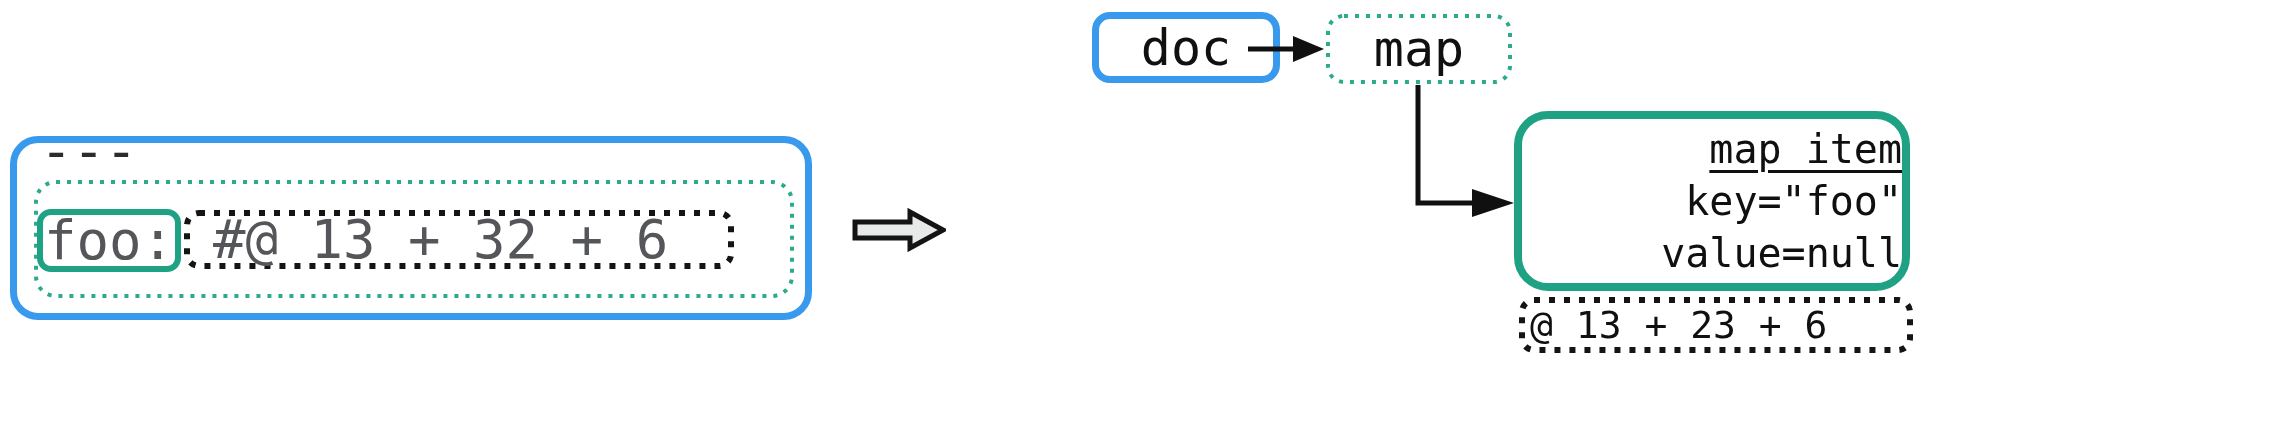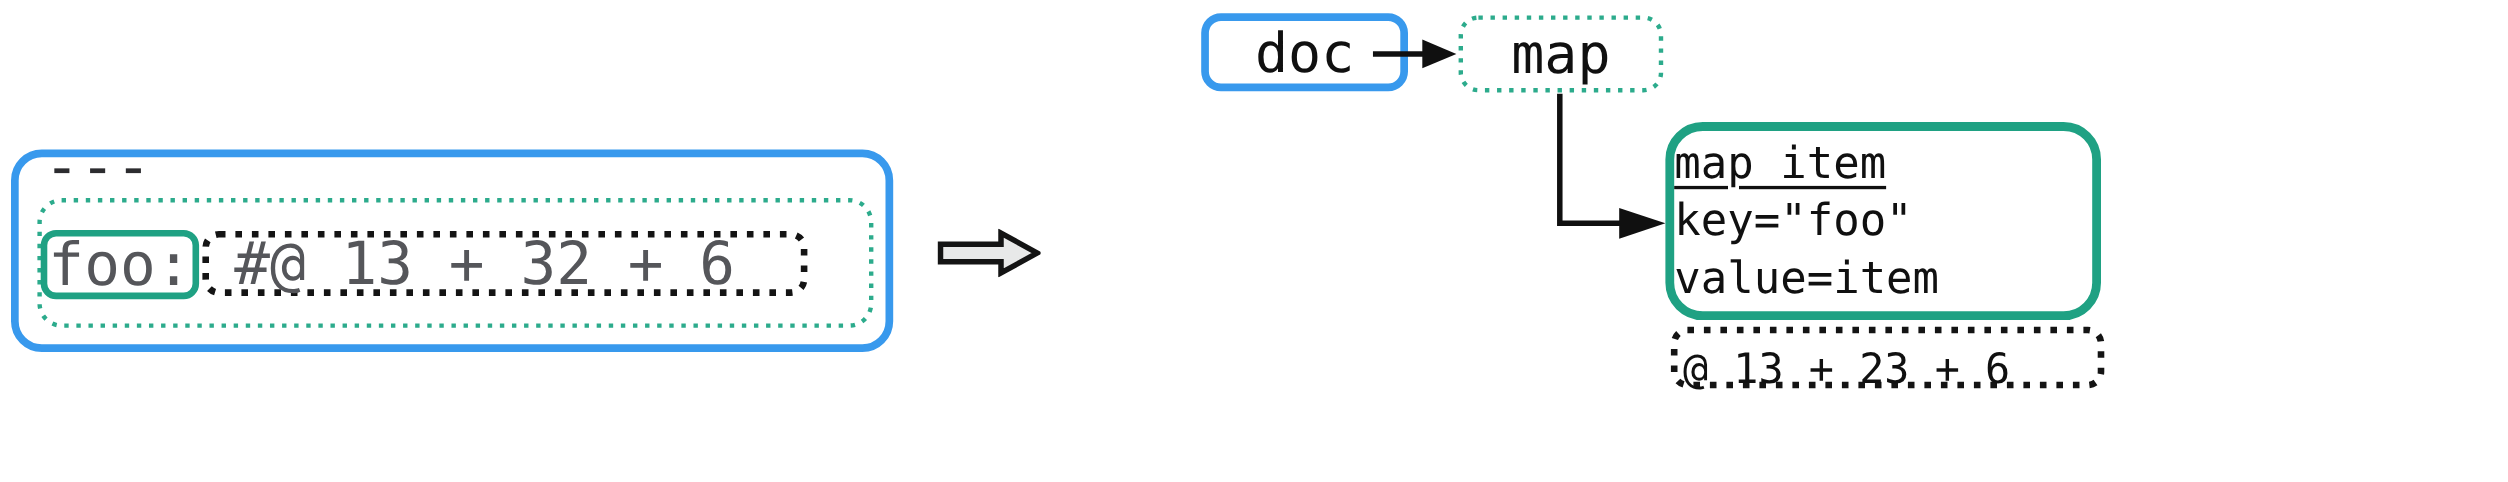--- a/index.html
+++ b/index.html
@@ -76,36 +76,36 @@
     width: 188px; height: 72px;
     display: flex; align-items: center; justify-content: center;
   }
   .elbow-arrow { left: 1414px; top: 85px; }
   .map-item-node {
     left: 1514px; top: 111px;
     width: 396px; height: 180px;
     border: 8px solid #1FA183;
     border-radius: 34px;
     display: flex; flex-direction: column;
-    align-items: flex-start; justify-content: center;
+    align-items: flex-end; justify-content: center;
   }
   .map-item-line {
     font-size: 40px; line-height: 52px;
     color: #101010;
     white-space: pre;
   }
   .map-item-title {
     text-decoration: underline;
     text-decoration-thickness: 3px;
     text-underline-offset: 7px;
   }
   .annotation-box {
     left: 1518px; top: 296px;
     width: 396px; height: 58px;
-    display: flex; align-items: flex-end;
+    display: flex; align-items: center;
   }
   .annotation-text {
     position: relative;
     padding-left: 12px;
     font-size: 38px; line-height: 1;
     color: #101010;
     white-space: pre;
   }
 </style>
 </head>
@@ -155,21 +155,21 @@
   </div>
 
   <svg class="abs elbow-arrow" width="104" height="136">
     <polyline points="4,0 4,118 64,118" fill="none" stroke="#101010" stroke-width="5"></polyline>
     <polygon points="58,104 100,118 58,132" fill="#101010"></polygon>
   </svg>
 
   <div class="abs map-item-node">
     <span class="map-item-line map-item-title">map item</span>
     <span class="map-item-line">key="foo"</span>
-    <span class="map-item-line">value=item</span>
+    <span class="map-item-line">value=null</span>
   </div>
 
   <div class="abs annotation-box">
     <svg class="fill-svg" width="396" height="58">
       <rect x="4" y="4" width="388" height="50" rx="12" ry="12" fill="none" stroke="#141414" stroke-width="6" stroke-dasharray="6 9"></rect>
     </svg>
     <span class="annotation-text">@ 13 + 23 + 6</span>
   </div>
 
 </div>

